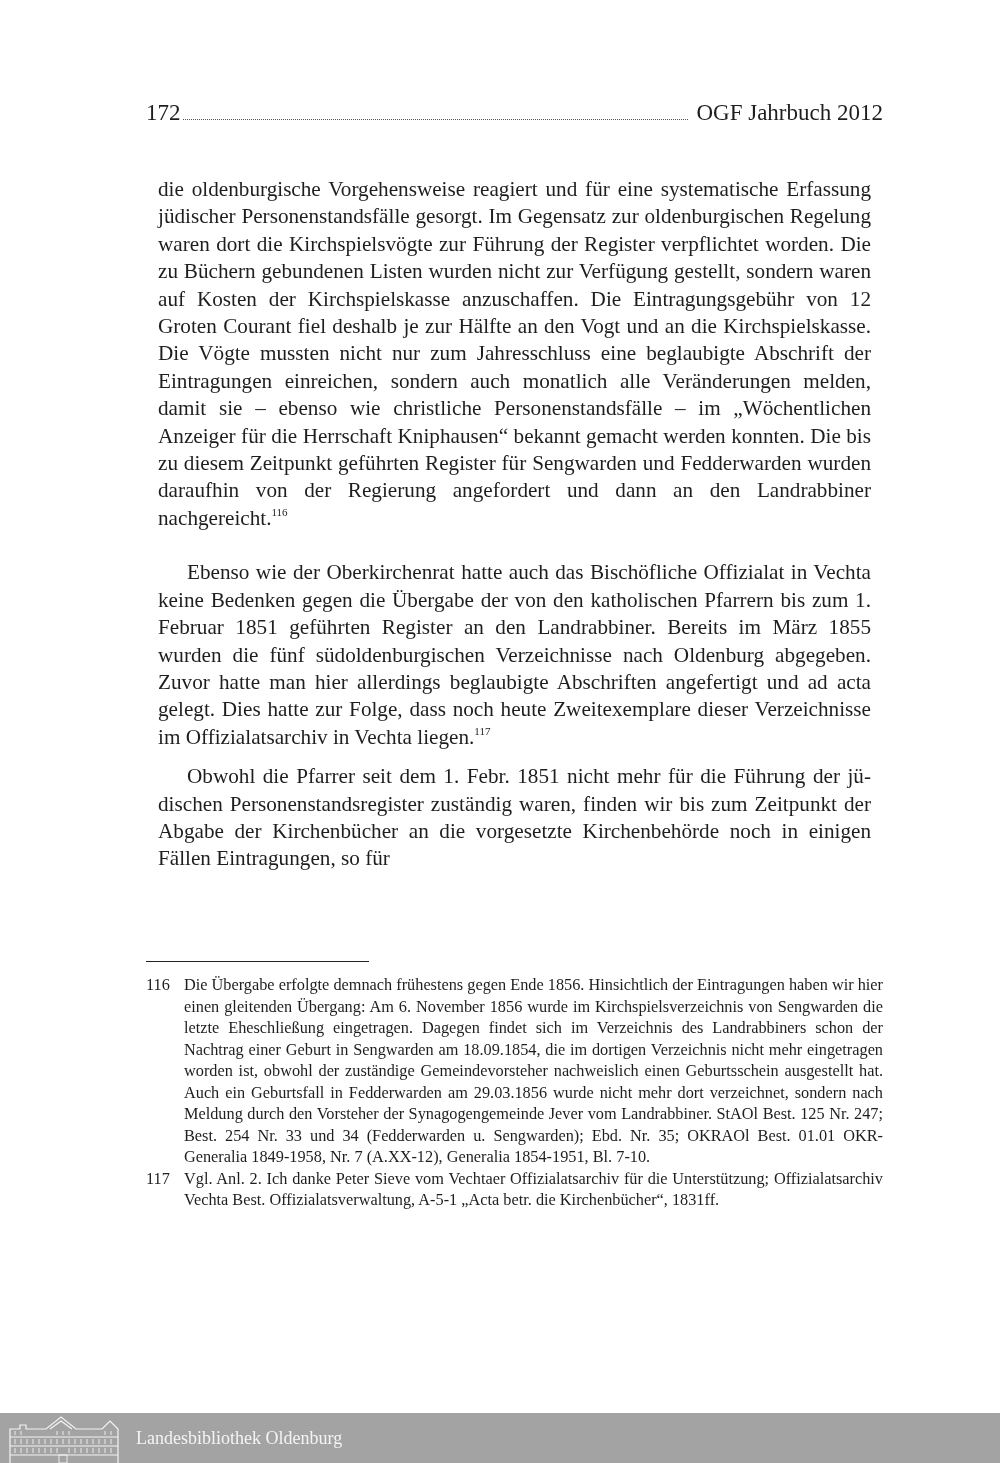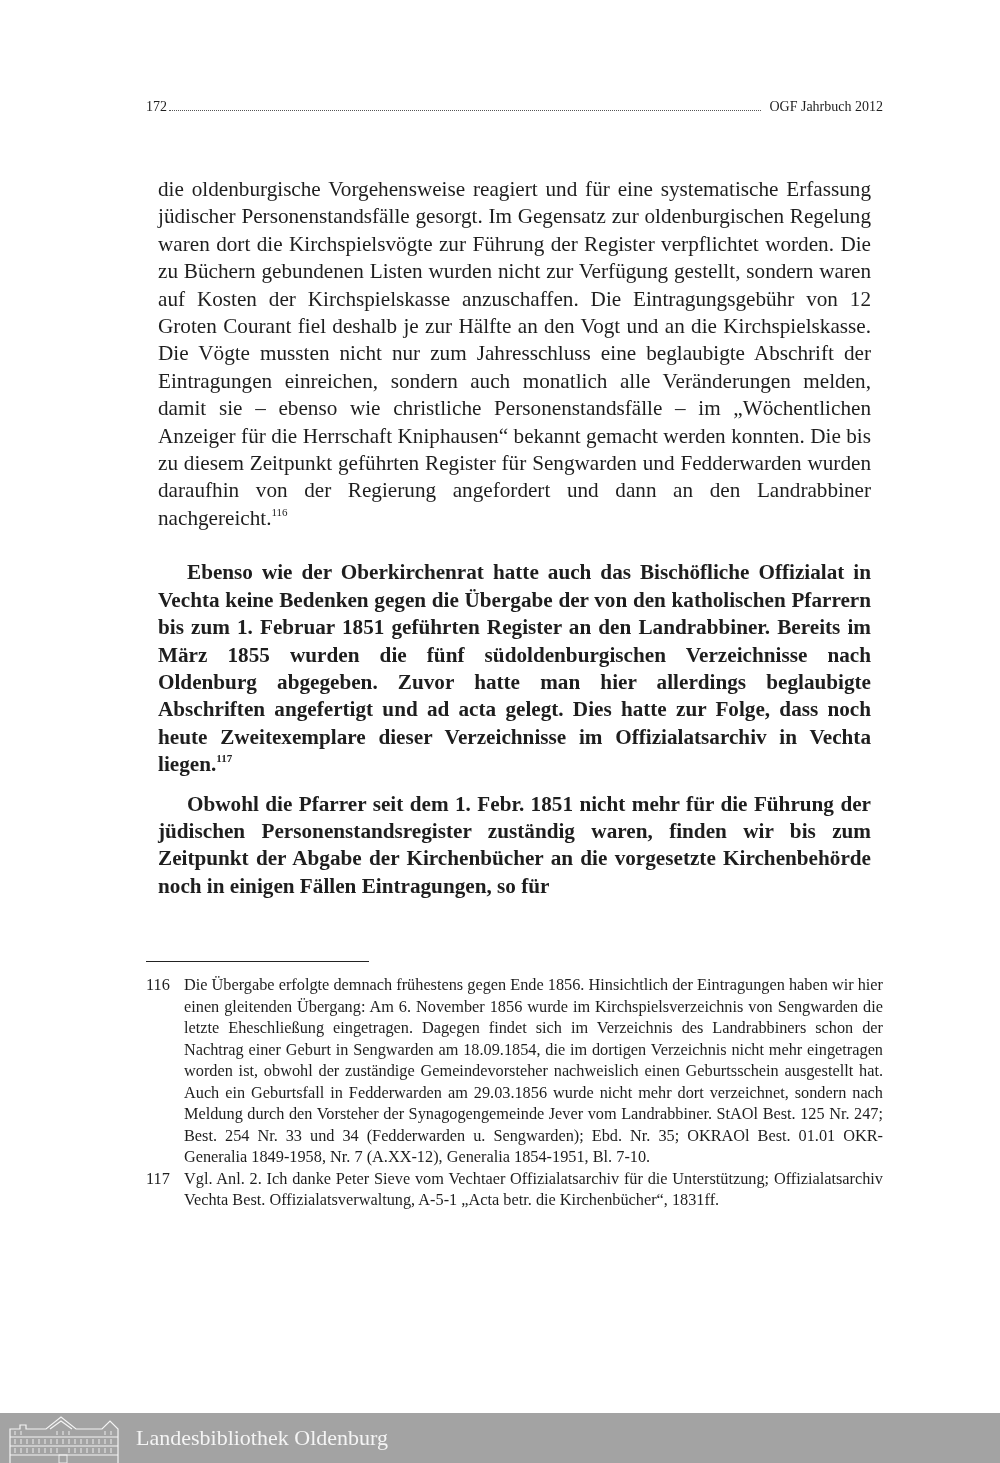--- a/index.html
+++ b/index.html
@@ -1,38 +1,38 @@
 <!DOCTYPE html>
 <html><head>
 <meta charset="utf-8">
 <style>
   html, body { margin: 0; padding: 0; background: #ffffff; }
   body { width: 1000px; height: 1463px; position: relative; overflow: hidden;
          font-family: "Liberation Serif", "DejaVu Serif", serif; color: #1e1e1e; }
-  .header { position: absolute; left: 146px; top: 92px; width: 737px; height: 30px;
-            font-size: 14px; display: flex; align-items: baseline; text-align: right; }
+  .header { position: absolute; left: 146px; top: 100px; width: 737px; height: 30px;
+            font-size: 23px; display: flex; align-items: baseline; text-align: right; }
   .header .pg { flex: none; }
   .header .rule { flex: 1; border-bottom: 1px dotted #555; margin: 0 8px 0 2px; height: 18px; }
   .header .title { flex: none; }
   .body { position: absolute; left: 146px; top: 164px; width: 737px;
           font-size: 21.2px; line-height: 27.4px; text-align: justify; hyphens: manual; }
   .body p { margin: 12px; }
-  .body p.indent { text-indent: 29px; font-weight: bold; }
+  .body p.indent { text-indent: 29px; }
   .body p.gap { margin-top: 27px; }
   sup { font-size: 11px; line-height: 0; vertical-align: 9px; }
   .fnrule { position: absolute; left: 146px; top: 961px; width: 223px; height: 0; border-top: 1.5px solid #222; }
   .footnotes { position: absolute; left: 146px; top: 974px; width: 737px;
                font-size: 16.3px; line-height: 21.5px; }
   .fn { display: flex; margin: 0 0 0 0; }
   .fn .num { flex: none; width: 38px; }
   .fn .txt { flex: 1; text-align: justify; }
   .footer-band { position: absolute; left: 0; top: 1413px; width: 1000px; height: 50px; background: #a3a3a3;
                  display: flex; align-items: center; }
   .footer-band .logo { width: 118px; height: 48px; margin-left: 6px; margin-top: 2px; }
-  .footer-band .lib { color: #f4f4f4; font-size: 22px; margin-left: 12px; }
+  .footer-band .lib { color: #f4f4f4; font-size: 18px; margin-left: 12px; }
 </style>
 </head>
 <body>
 
 <div class="header">
   <span class="pg">172</span>
   <span class="rule"></span>
   <span class="title">OGF Jahrbuch 2012</span>
 </div>
 

